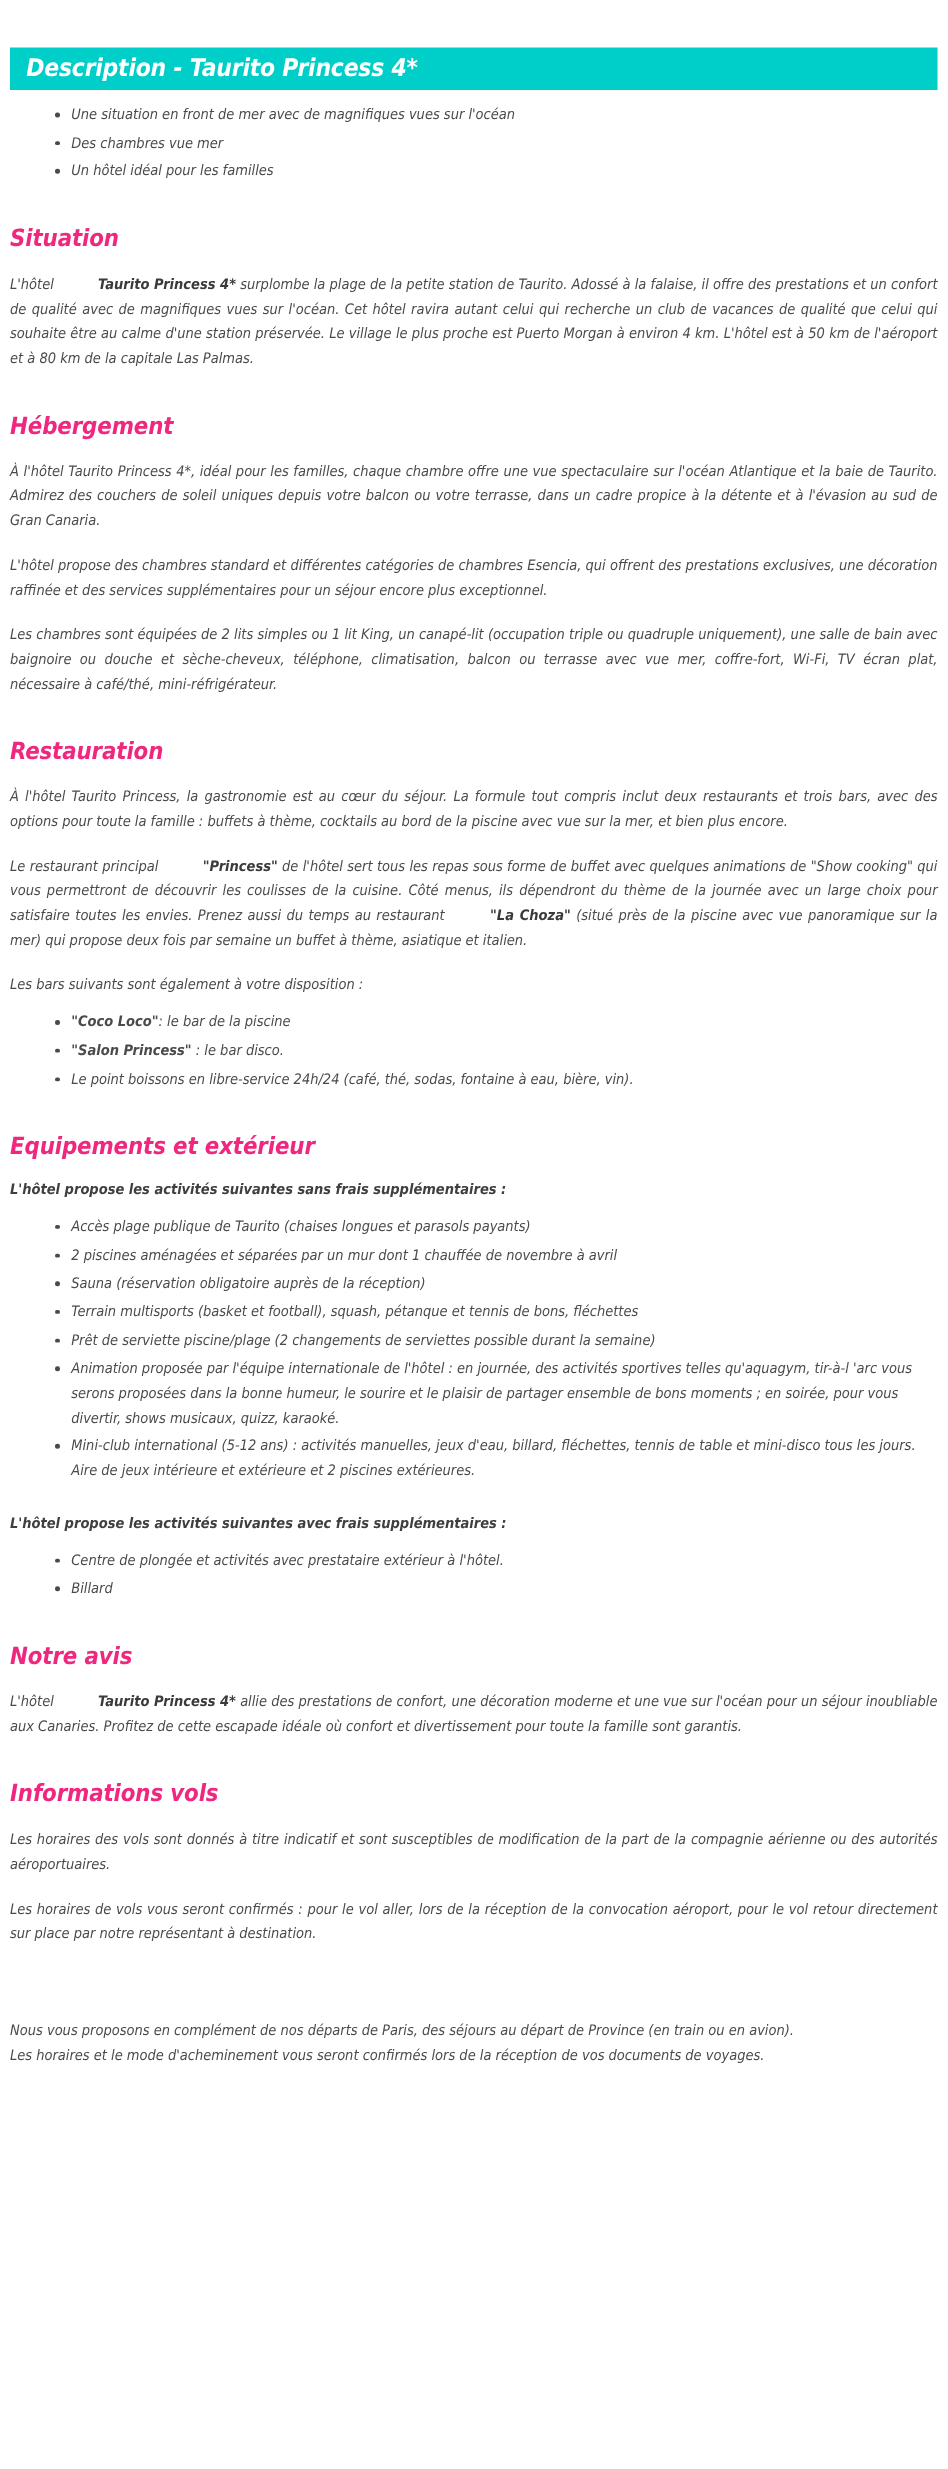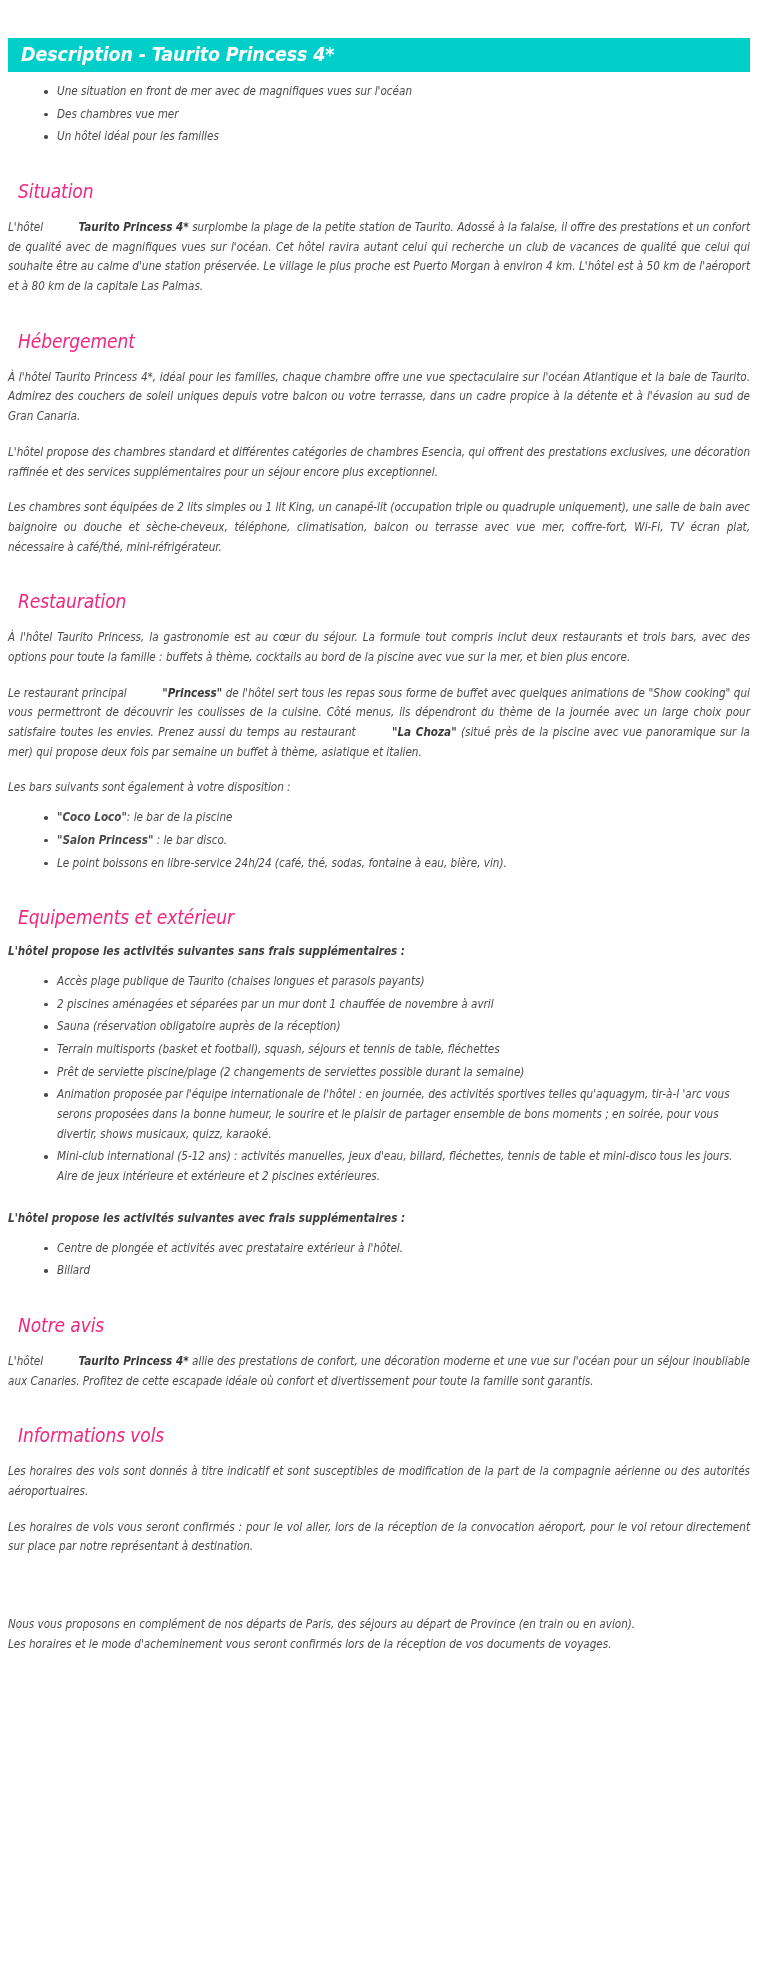--- a/index.html
+++ b/index.html
@@ -39,24 +39,24 @@
     font-size: 19.5px;
     letter-spacing: -0.15px;
     line-height: 1;
     white-space: nowrap;
   }
 
   
   .section-heading {
     color: #f0277e;
     font-style: italic;
-    font-weight: normal;
+    font-weight: bold;
     font-size: 19px;
     letter-spacing: -0.1px;
-    margin: 10px;
+    margin: 0;
     padding: 0;
     line-height: 1.1;
   }
   .sh-spacer-lg { margin-top: 34px; }
 
   
   p.body {
     font-style: italic;
     font-size: 11.6px;
     line-height: 1.70;
@@ -151,21 +151,21 @@
     <li><b></b><span>Le point boissons en libre-service 24h/24 (café, thé, sodas, fontaine à eau, bière, vin).</span></li>
   </ul>
 
   <h2 class="section-heading sh-spacer-lg">Equipements et extérieur</h2>
   <p class="intro-bold">L'hôtel propose les activités suivantes sans frais supplémentaires :</p>
 
   <ul class="bullets">
     <li>Accès plage publique de Taurito (chaises longues et parasols payants)</li>
     <li>2 piscines aménagées et séparées par un mur dont 1 chauffée de novembre à avril</li>
     <li>Sauna (réservation obligatoire auprès de la réception)</li>
-    <li>Terrain multisports (basket et football), squash, séjours et tennis de table, fléchettes</li>
+    <li>Terrain multisports (basket et football), squash, pétanque et tennis de bons, fléchettes</li>
     <li>Prêt de serviette piscine/plage (2 changements de serviettes possible durant la semaine)</li>
     <li>Animation proposée par l'équipe internationale de l'hôtel : en journée, des activités sportives telles qu'aquagym, tir-à-l 'arc vous serons proposées dans la bonne humeur, le sourire et le plaisir de partager ensemble de bons moments ; en soirée, pour vous divertir, shows musicaux, quizz, karaoké.</li>
     <li>Mini-club international (5-12 ans) : activités manuelles, jeux d'eau, billard, fléchettes, tennis de table et mini-disco tous les jours. Aire de jeux intérieure et extérieure et 2 piscines extérieures.</li>
   </ul>
 
   <p class="intro-bold" style="margin-top:22px;">L'hôtel propose les activités suivantes avec frais supplémentaires :</p>
 
   <ul class="bullets">
     <li>Centre de plongée et activités avec prestataire extérieur à l'hôtel.</li>
     <li>Billard</li>

